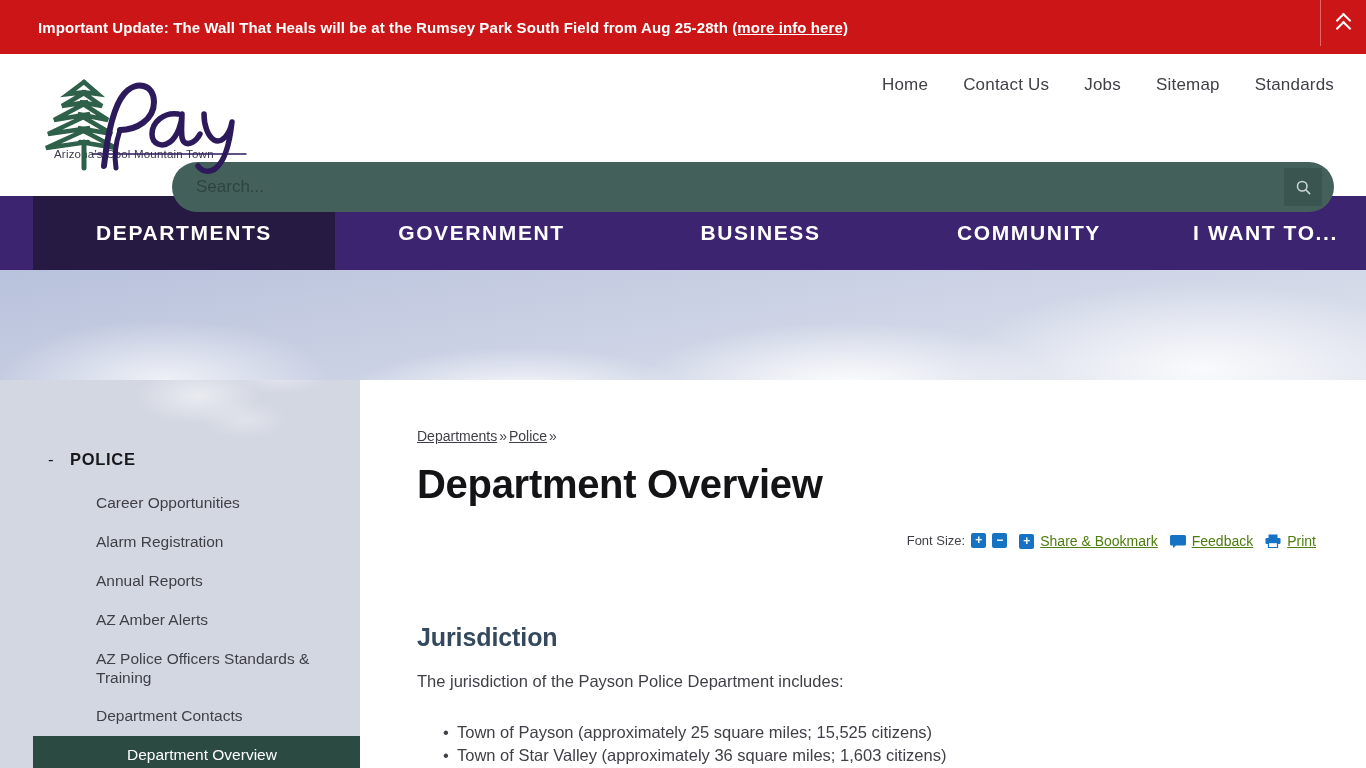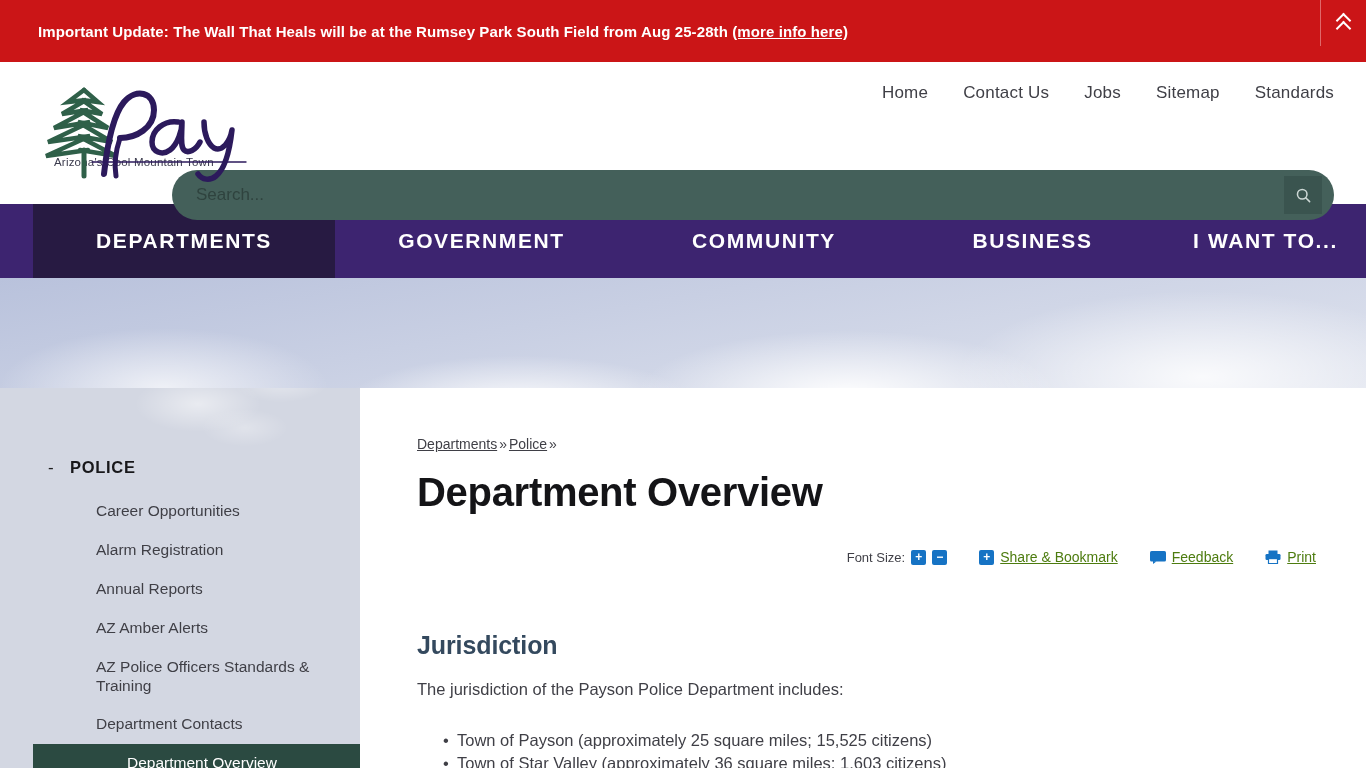--- a/index.html
+++ b/index.html
@@ -7,21 +7,21 @@
   html, body {
     width: 1366px; height: 768px;
     overflow: hidden;
     font-family: "Liberation Sans", sans-serif;
     background: #ffffff;
   }
 
   
   .alert-bar {
     position: relative;
-    height: 62px;
+    height: 54px;
     background: #cb1517;
     display: flex;
     align-items: center;
     padding-left: 38px;
   }
   .alert-text {
     color: #ffffff;
     font-size: 15px;
     font-weight: bold;
     letter-spacing: 0.1px;
@@ -244,23 +244,23 @@
   .page-title {
     font-size: 40px;
     font-weight: bold;
     color: #141417;
     letter-spacing: -0.3px;
     margin-bottom: 26px;
   }
 
   .toolbar {
     display: flex;
-    align-items: flex-end;
+    align-items: flex-start;
     justify-content: flex-end;
-    gap: 32px;
+    gap: 12px;
     padding-right: 20px;
     font-size: 13px;
     color: #3f3f46;
     height: 24px;
   }
   .tb-group { display: flex; align-items: center; gap: 6px; }
   .sq-btn {
     width: 15px; height: 15px;
     background: #1673c4;
     border-radius: 2px;
@@ -369,25 +369,25 @@
 </div>
 
 <nav class="main-nav">
   <div class="nav-item spacer"></div>
   <div class="nav-item nav-0 active">
       <span>DEPARTMENTS</span>
     </div>
   <div class="nav-item nav-1">
       <span>GOVERNMENT</span>
     </div>
+  <div class="nav-item nav-2">
+      <span>BUSINESS</span>
+    </div>
   <div class="nav-item nav-3">
       <span>COMMUNITY</span>
-    </div>
-  <div class="nav-item nav-2">
-      <span>BUSINESS</span>
     </div>
   <div class="nav-item nav-4">
       <span>I WANT TO...</span>
     </div>
 </nav>
 
 <div class="hero"></div>
 
 <div class="body-row">
 

